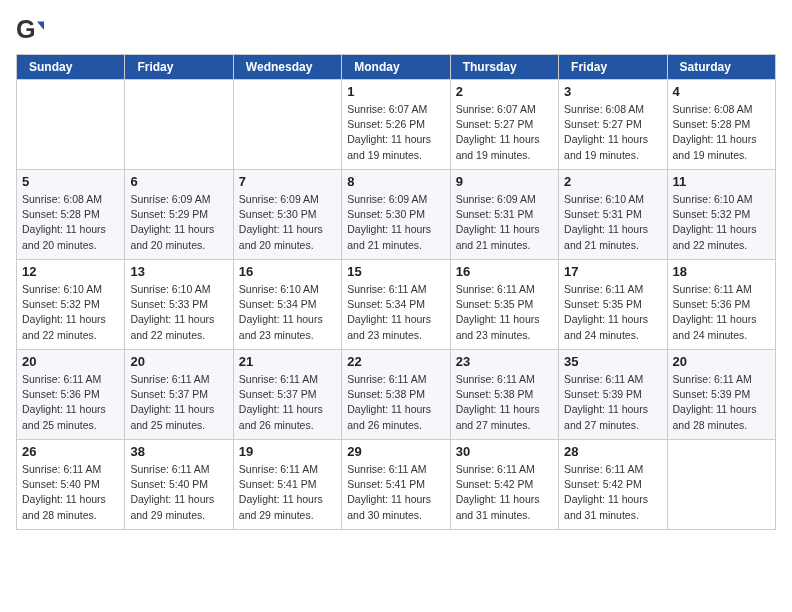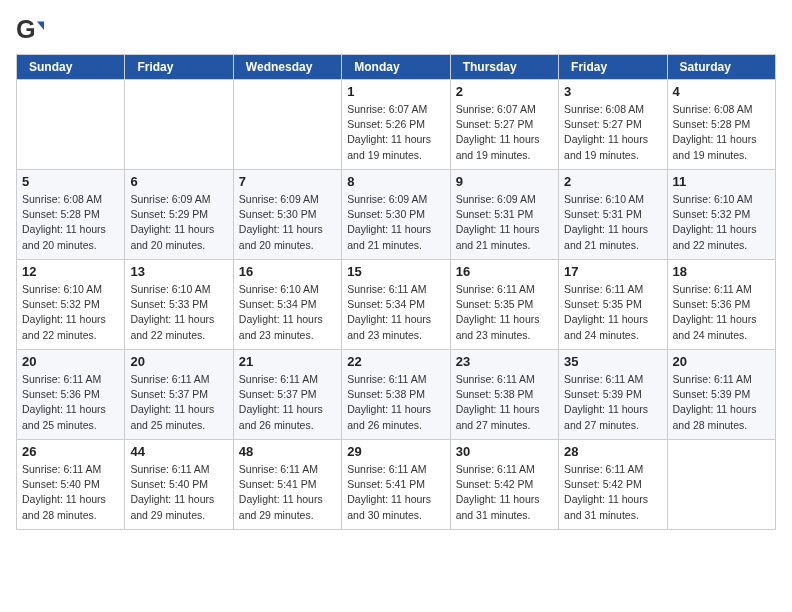--- a/index.html
+++ b/index.html
@@ -282,27 +282,27 @@
         </td>
       </tr>
       <tr>
         <td>
           <div class="day-number">26</div>
         <div class="day-info">
           Sunrise: 6:11 AM<br>Sunset: 5:40 PM<br>Daylight: 11 hours and 28 minutes.
         </div>
         </td>
         <td>
-          <div class="day-number">44</div>
+          <div class="day-number">38</div>
         <div class="day-info">
           Sunrise: 6:11 AM<br>Sunset: 5:40 PM<br>Daylight: 11 hours and 29 minutes.
         </div>
         </td>
         <td>
-          <div class="day-number">48</div>
+          <div class="day-number">19</div>
         <div class="day-info">
           Sunrise: 6:11 AM<br>Sunset: 5:41 PM<br>Daylight: 11 hours and 29 minutes.
         </div>
         </td>
         <td>
           <div class="day-number">29</div>
         <div class="day-info">
           Sunrise: 6:11 AM<br>Sunset: 5:41 PM<br>Daylight: 11 hours and 30 minutes.
         </div>
         </td>

